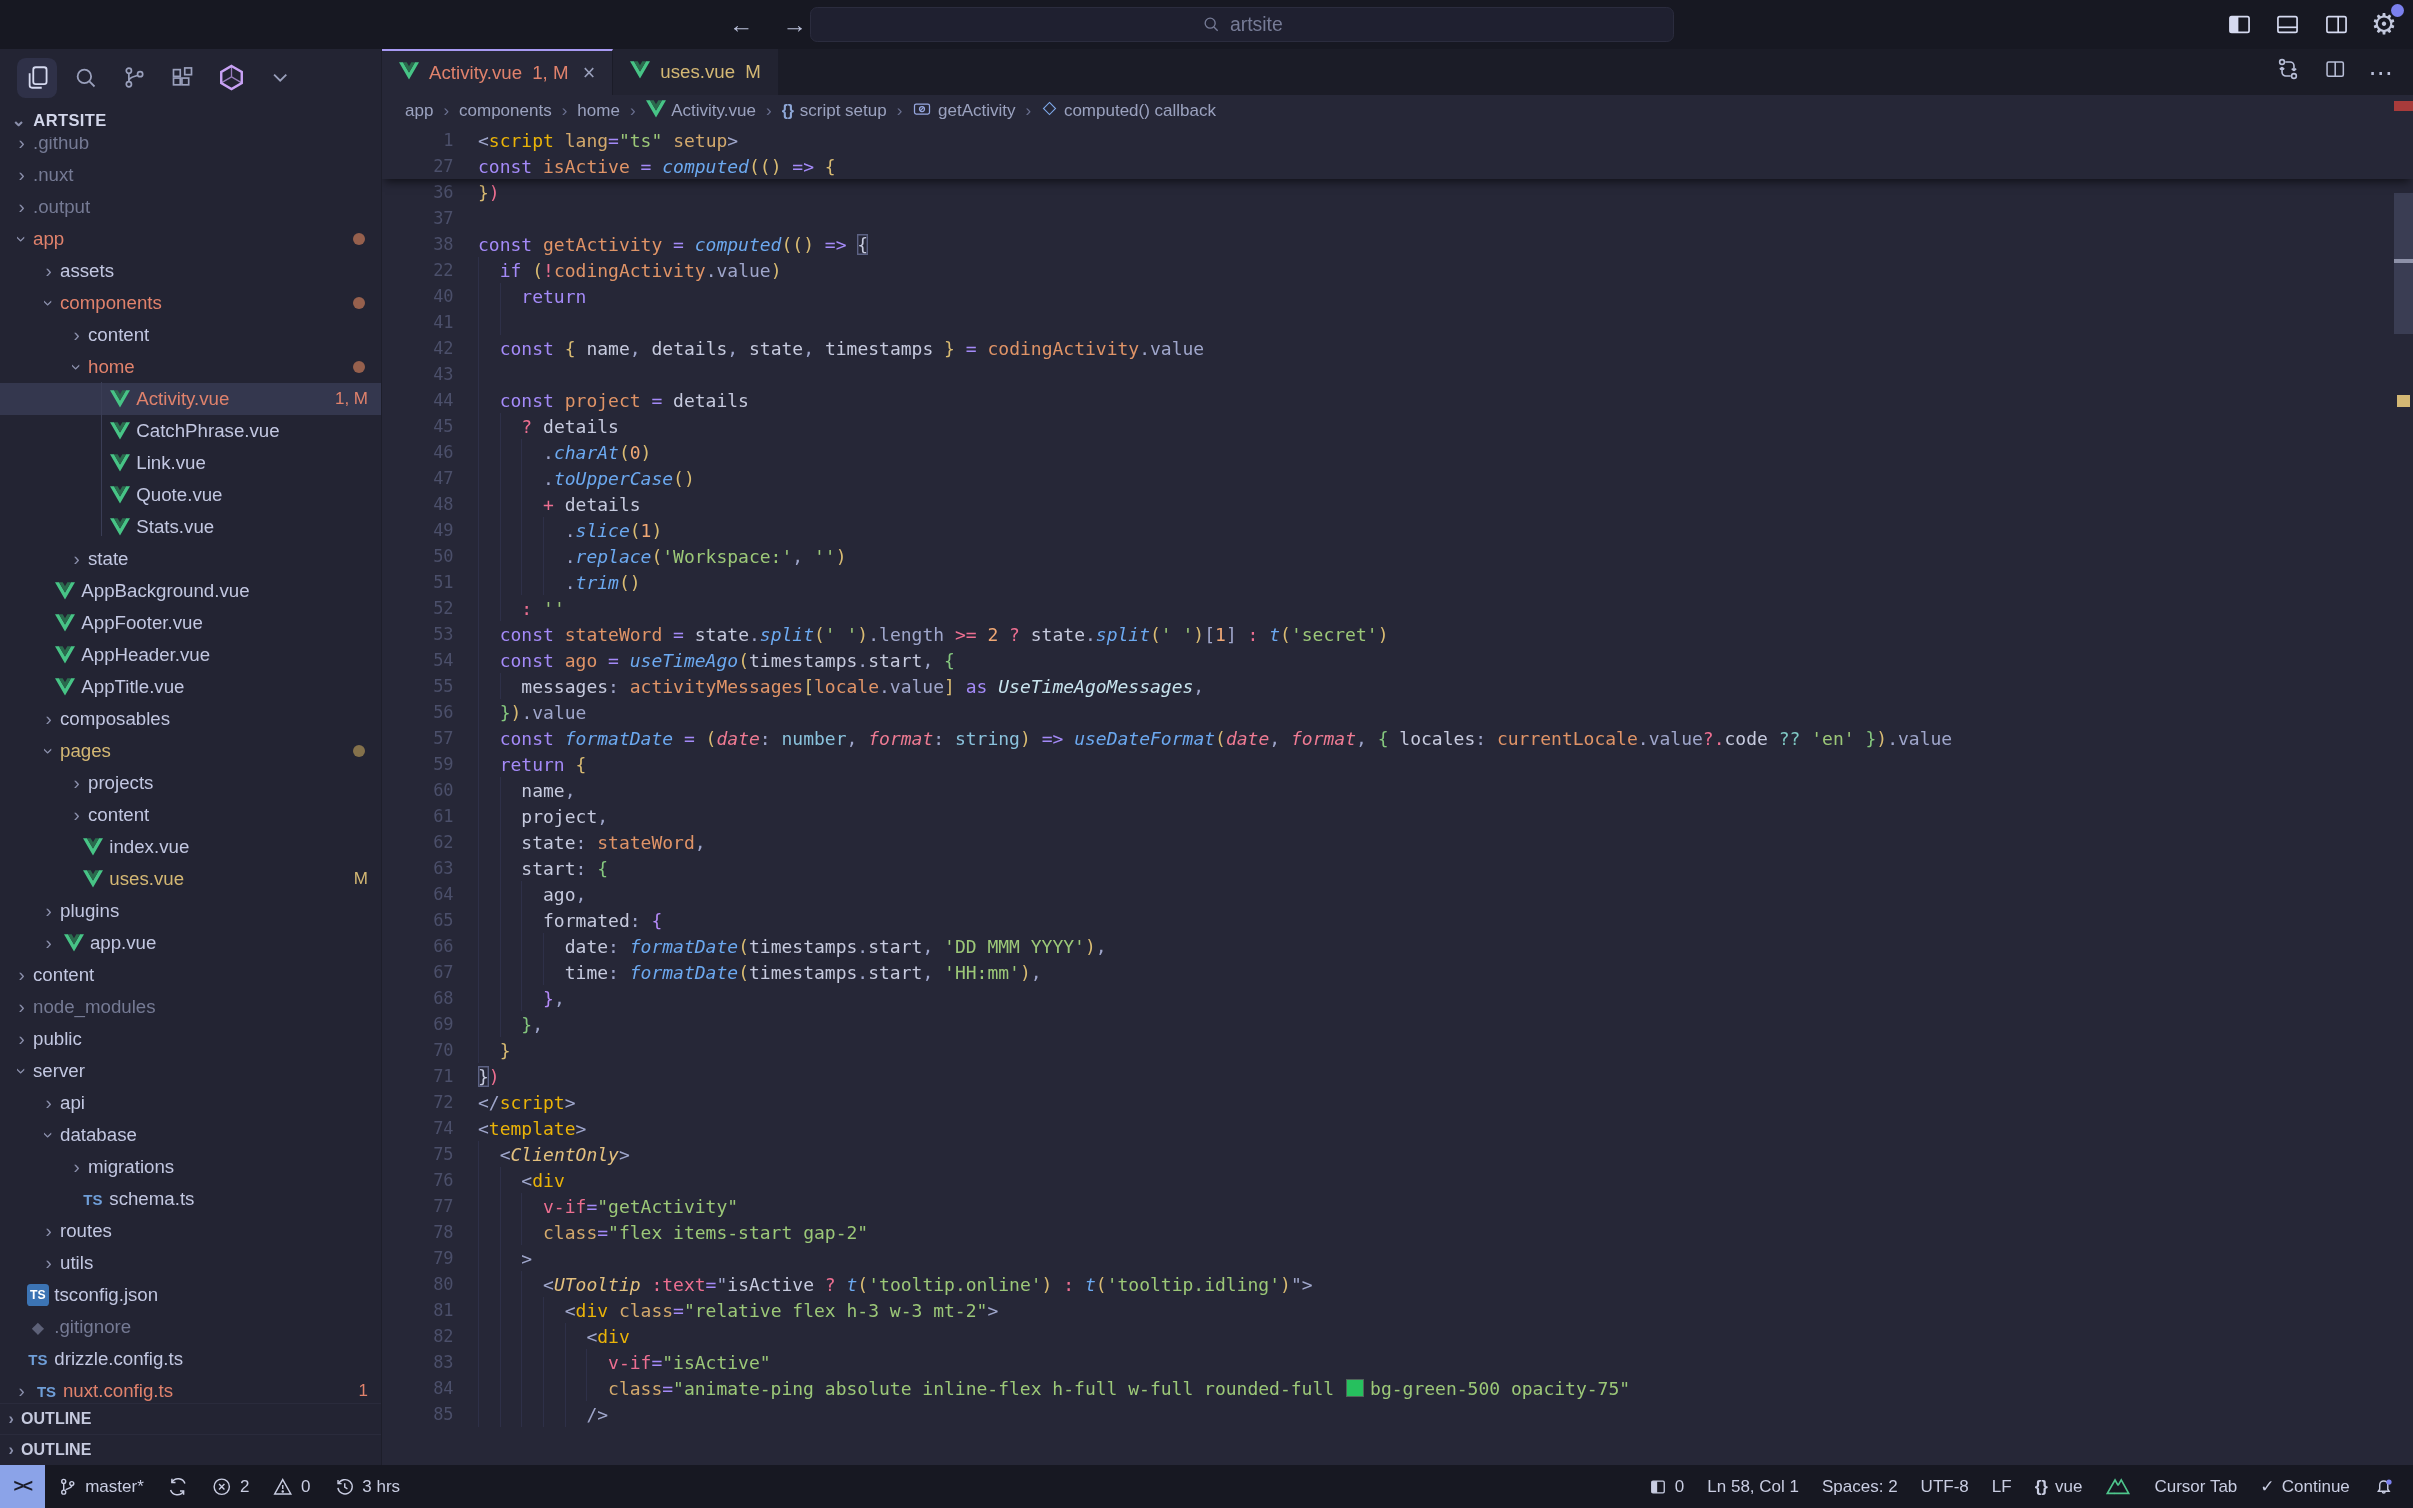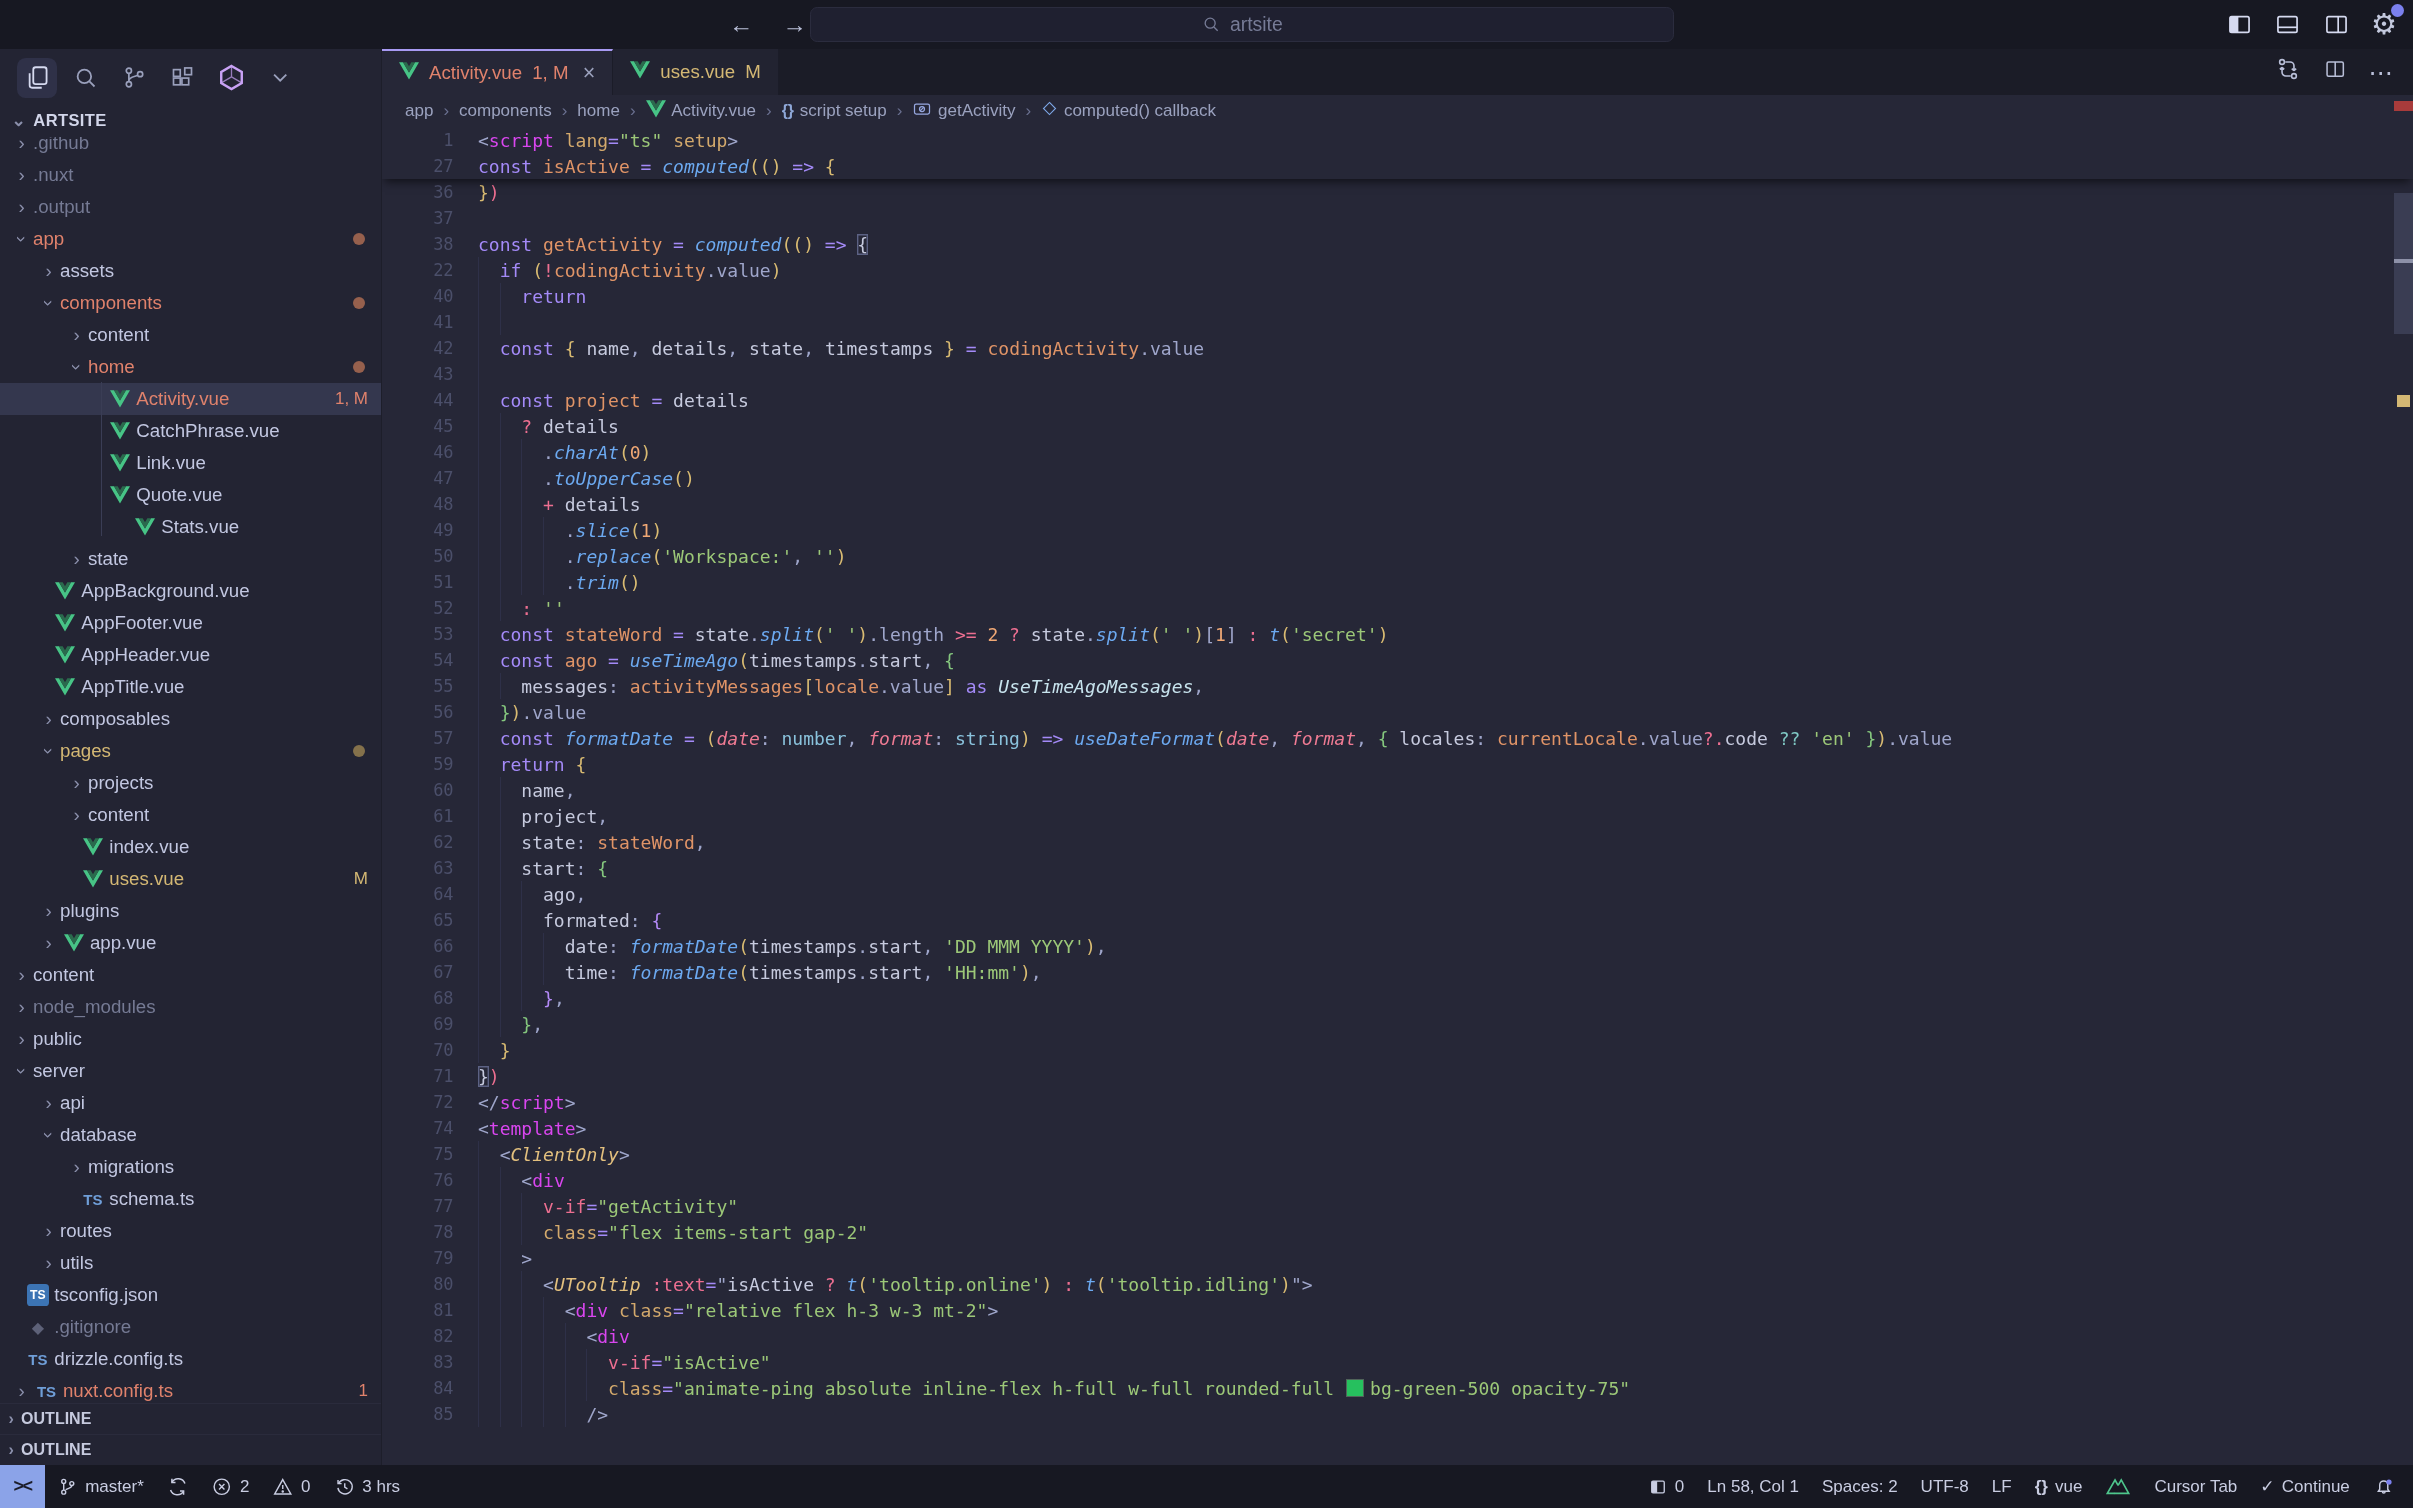--- a/index.html
+++ b/index.html
@@ -68,21 +68,21 @@
        font-size:17px;font-family:"DejaVu Sans Mono",monospace}
   .row.cur{background:#2d2f44}
   .row.cur .ln{color:#c3c8ea}
   .guide{position:absolute;top:0;bottom:0;width:1.4px;background:#2e3048}
   .tk-t{color:#c6cade}.tk-kw{color:#a48af8}.tk-op{color:#a48af8}.tk-var{color:#e09467}
   .tk-fn{color:#6ca9f0;font-style:italic}.tk-prop{color:#c6cade}.tk-p{color:#9fa6cb}
   .tk-b1{color:#d9bb72}.tk-b2{color:#85c77e}.tk-b3{color:#b48af8}
   .tk-str{color:#9cc878}.tk-num{color:#f0a875}.tk-pink{color:#ed6f91}
   .tk-typ{color:#c8e4ee;font-style:italic}.tk-typ2{color:#8ac2dc}
   .tk-param{color:#ef7b93;font-style:italic}.tk-cy{color:#7fc8c4}
-  .tk-tag{color:#d946ef}.tk-comp{color:#e3c07e;font-style:italic}
+  .tk-tag{color:#eab308}.tk-comp{color:#e3c07e;font-style:italic}
   .tk-attr{color:#d3a96c}.tk-dir{color:#ed6f91}.tk-ghost{color:#5a5e76}
   .tk-mm{color:#c6cade;box-shadow:inset 0 0 0 1.4px #5c6284}
   .tk-swatch{display:inline-block;width:16px;height:16px;background:var(--swatch-green,#26c05e);
        border:1.4px solid #50645a;vertical-align:-2.2px;margin:0 5.7px 0 1.4px}
   
   .overview{position:absolute;top:0;right:0;width:18.7px;bottom:0}
   .ov-err{position:absolute;right:0;top:52px;width:18.7px;height:10px;background:var(--error-red,#a83b3b)}
   .ov-thumb{position:absolute;right:0;top:144px;width:18.7px;height:141px;background:#3a3d53}
   .ov-cursor{position:absolute;right:0;top:210px;width:18.7px;height:3.6px;background:#8d91a8}
   .ov-mod{position:absolute;right:2.9px;top:346px;width:13px;height:11.5px;background:var(--mod-yellow,#d4b874)}
@@ -254,21 +254,21 @@
         <div class="trow" style="padding-left: 92px;">
           <span class="tspacer"></span>
           <span class="ticon">
             <svg width="20" height="18" viewBox="0 0 24 21">
               <path fill="#47c486" d="M0 0h4.8L12 12.4 19.2 0H24L12 20.8Z"></path>
               <path fill="#2a6b4d" d="M4.8 0h4.4L12 4.7 14.8 0h4.4L12 12.4Z"></path>
             </svg>
           </span>
           <span class="tlabel">Quote.vue</span>
         </div>
-        <div class="trow" style="padding-left: 92px; margin-left: 25px;">
+        <div class="trow" style="padding-left: 92px;">
           <span class="tspacer"></span>
           <span class="ticon">
             <svg width="20" height="18" viewBox="0 0 24 21">
               <path fill="#47c486" d="M0 0h4.8L12 12.4 19.2 0H24L12 20.8Z"></path>
               <path fill="#2a6b4d" d="M4.8 0h4.4L12 4.7 14.8 0h4.4L12 12.4Z"></path>
             </svg>
           </span>
           <span class="tlabel">Stats.vue</span>
         </div>
         <div class="trow" style="padding-left: 65px;">

